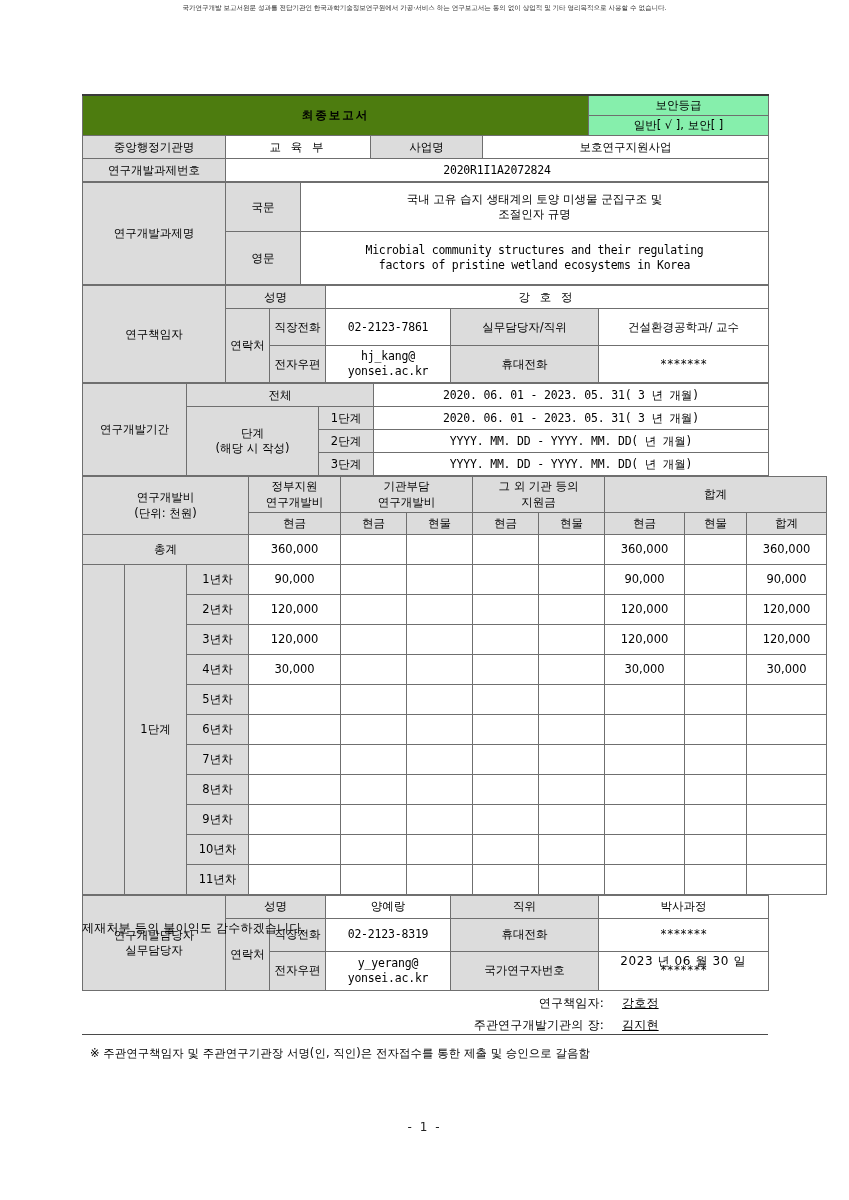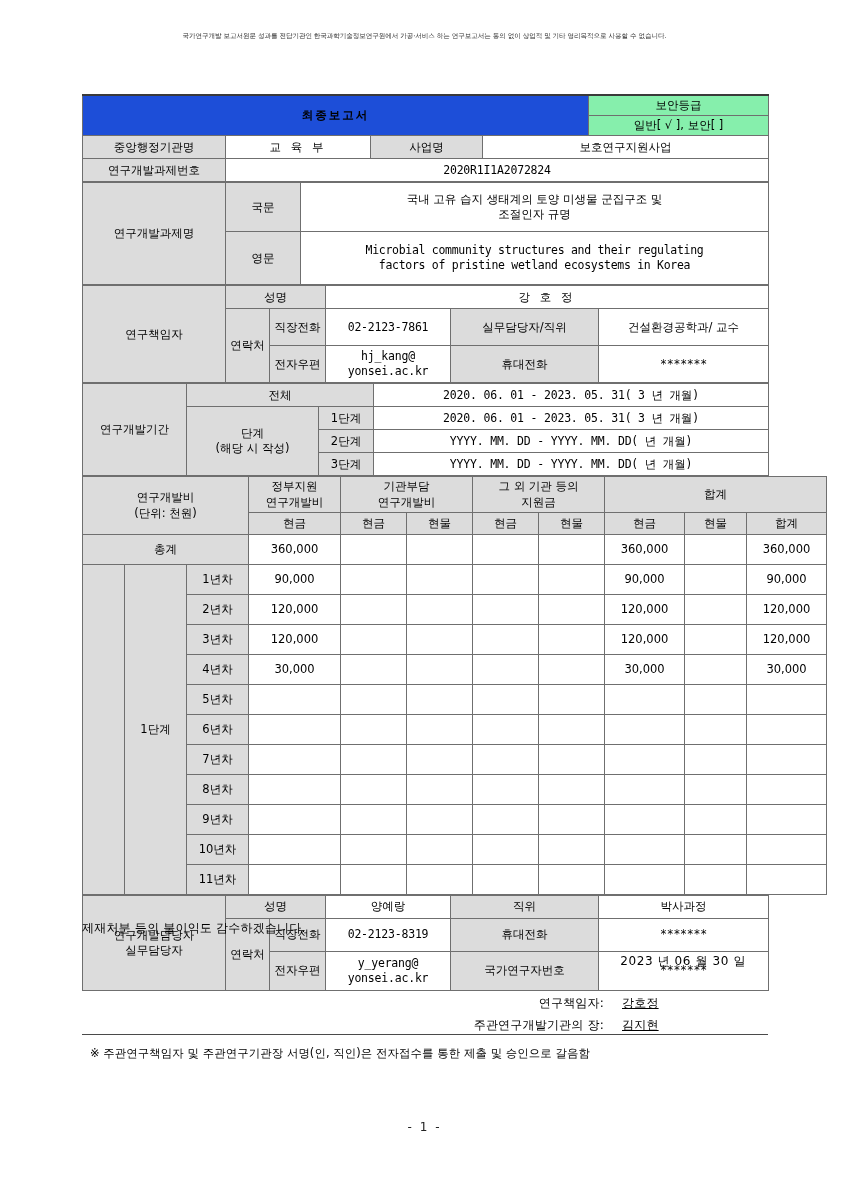--- a/index.html
+++ b/index.html
@@ -16,21 +16,21 @@
     overflow: hidden;
   }
   .page {
     position: relative;
     width: 849px;
     height: 1200px;
     box-sizing: border-box;
   }
   .top-notice {
     position: absolute;
-    top: 32px;
+    top: 4px;
     left: 0;
     width: 849px;
     text-align: center;
     font-size: 6.6px;
     letter-spacing: -0.1px;
     color: #2b2b2b;
     white-space: nowrap;
   }
 
   .sheet {
@@ -61,21 +61,21 @@
     background: #ffffff;
   }
   .topline {
     border-top: 2px solid #3a3a3a !important;
   }
   .title-cell {
     font-size: 19px;
     font-weight: bold;
     letter-spacing: 2px;
     height: 34px;
-    background: #1d4ed8;
+    background: #4d7c0f;
   }
   .sec-grade {
     font-size: 11.5px;
     background: #86efac;
   }
   .mono {
     font-family: "DejaVu Sans Mono", "Liberation Mono", monospace;
     font-size: 10.6px;
     letter-spacing: -0.2px;
   }

